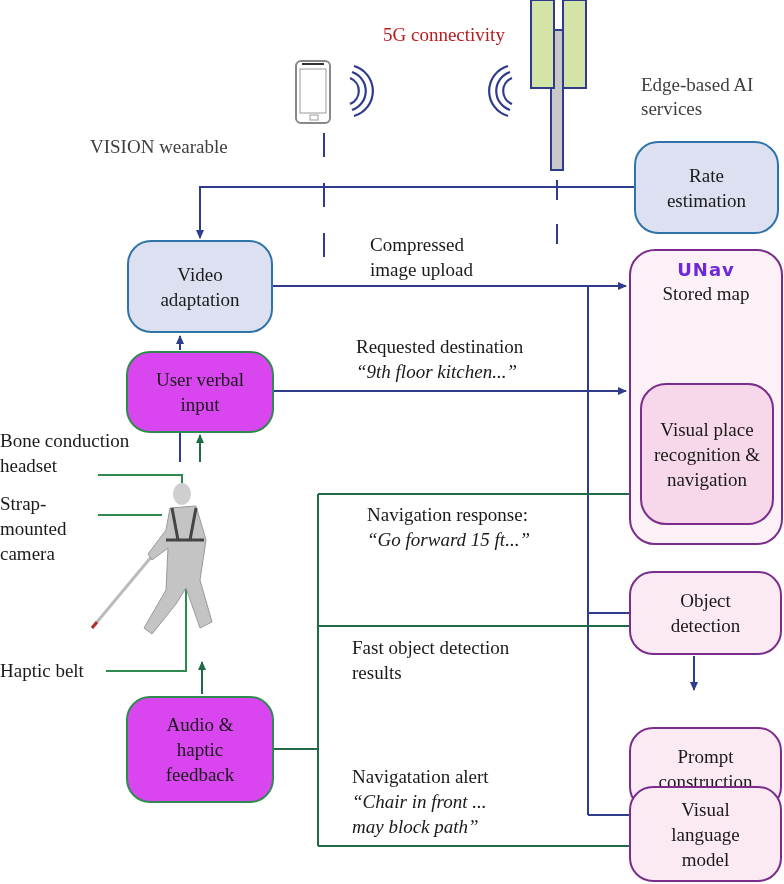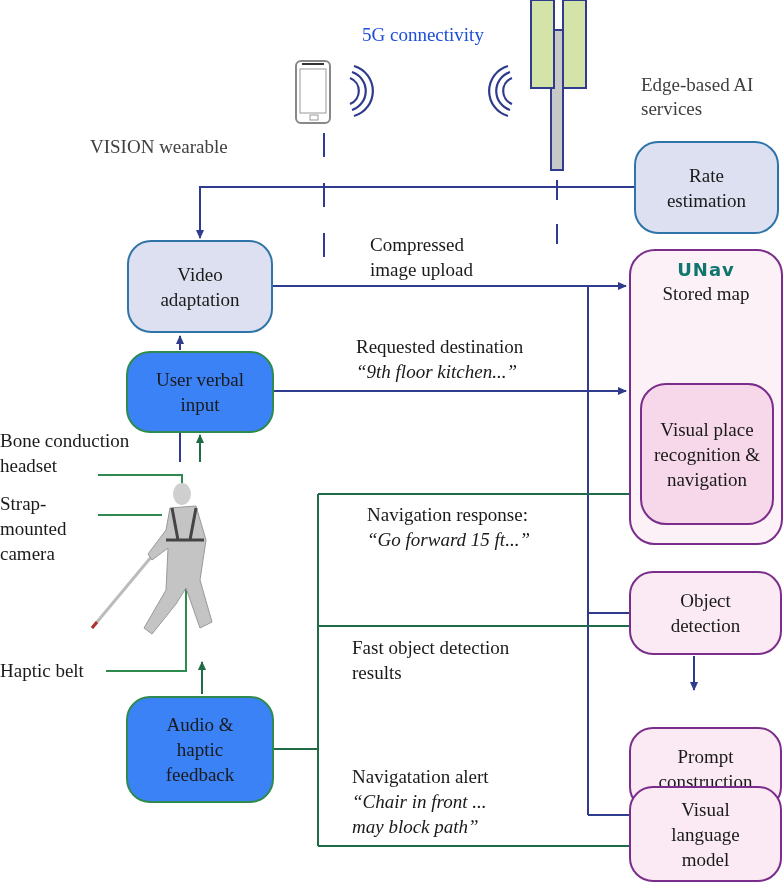--- a/index.html
+++ b/index.html
@@ -2,26 +2,26 @@
 <html><head>
 <meta charset="utf-8">
 <style>
   html, body { margin: 0; padding: 0; background: #ffffff; }
   body { width: 784px; height: 884px; position: relative; overflow: hidden;
          font-family: "Liberation Serif", "DejaVu Serif", serif; color: #1a1a1a; }
   #diagram { position: absolute; left: 0; top: 0; width: 784px; height: 884px; }
   .txt { position: absolute; font-size: 19px; line-height: 25px; white-space: nowrap; }
   .center { text-align: left; }
   .purple { color: #404040; }
-  .navy { color: #1d4ed8; }
+  .navy { color: #b91c1c; margin-left: 21px; }
   .ital { font-style: italic; }
   .box { position: absolute; box-sizing: border-box; display: flex; align-items: center;
          justify-content: center; text-align: center; font-size: 19px; line-height: 25px; }
   .box-blue { background: #dde0f0; border: 2.5px solid #2e74a8; border-radius: 24px; }
-  .box-green { background: #3b82f6; border: 2.5px solid #2e8a4e; border-radius: 24px; }
+  .box-green { background: #d946ef; border: 2.5px solid #2e8a4e; border-radius: 24px; }
   .box-pink { background: #fbeaf3; border: 2.5px solid #7b2d8b; border-radius: 24px; }
   .box-pink2 { background: #f7d8ea; border: 2.5px solid #7b2d8b; border-radius: 26px; }
   .box-outer { background: #fcf1f7; border: 2.5px solid #7b2d8b; border-radius: 26px; }
 </style>
 </head>
 <body>
 
 <svg id="diagram" width="784" height="884" viewBox="0 0 784 884" xmlns="http://www.w3.org/2000/svg">
   <defs>
     <marker id="arrNavy" markerWidth="10" markerHeight="10" refX="8" refY="5" orient="auto" markerUnits="userSpaceOnUse">
@@ -143,21 +143,21 @@
 <div class="box box-green" style="left:126px;top:696px;width:148px;height:107px;">
   <div>
     <div>Audio &amp;</div>
     <div>haptic</div>
     <div>feedback</div>
   </div>
 </div>
 
 <div class="box box-outer" style="left:629px;top:249px;width:154px;height:296px;align-items:flex-start;">
   <div style="margin-top:8px;">
-    <div style="font-family:'DejaVu Sans',sans-serif;font-weight:bold;font-size:18px;line-height:22px;color:#0f766e;letter-spacing:1px;">UNav</div>
+    <div style="font-family:'DejaVu Sans',sans-serif;font-weight:bold;font-size:18px;line-height:22px;color:#6d28d9;letter-spacing:1px;">UNav</div>
     <div>Stored map</div>
   </div>
 </div>
 
 <div class="box box-pink2" style="left:640px;top:383px;width:134px;height:142px;">
   <div>
     <div>Visual place</div>
     <div>recognition &amp;</div>
     <div>navigation</div>
   </div>

